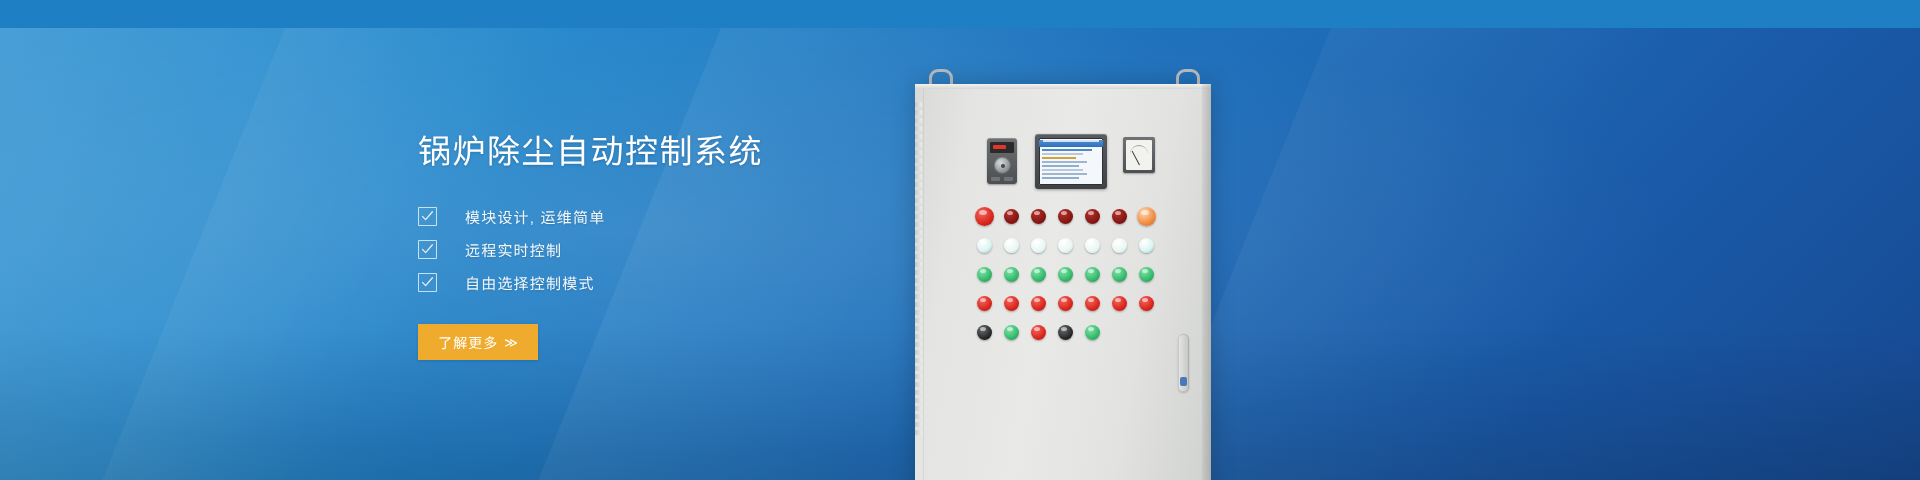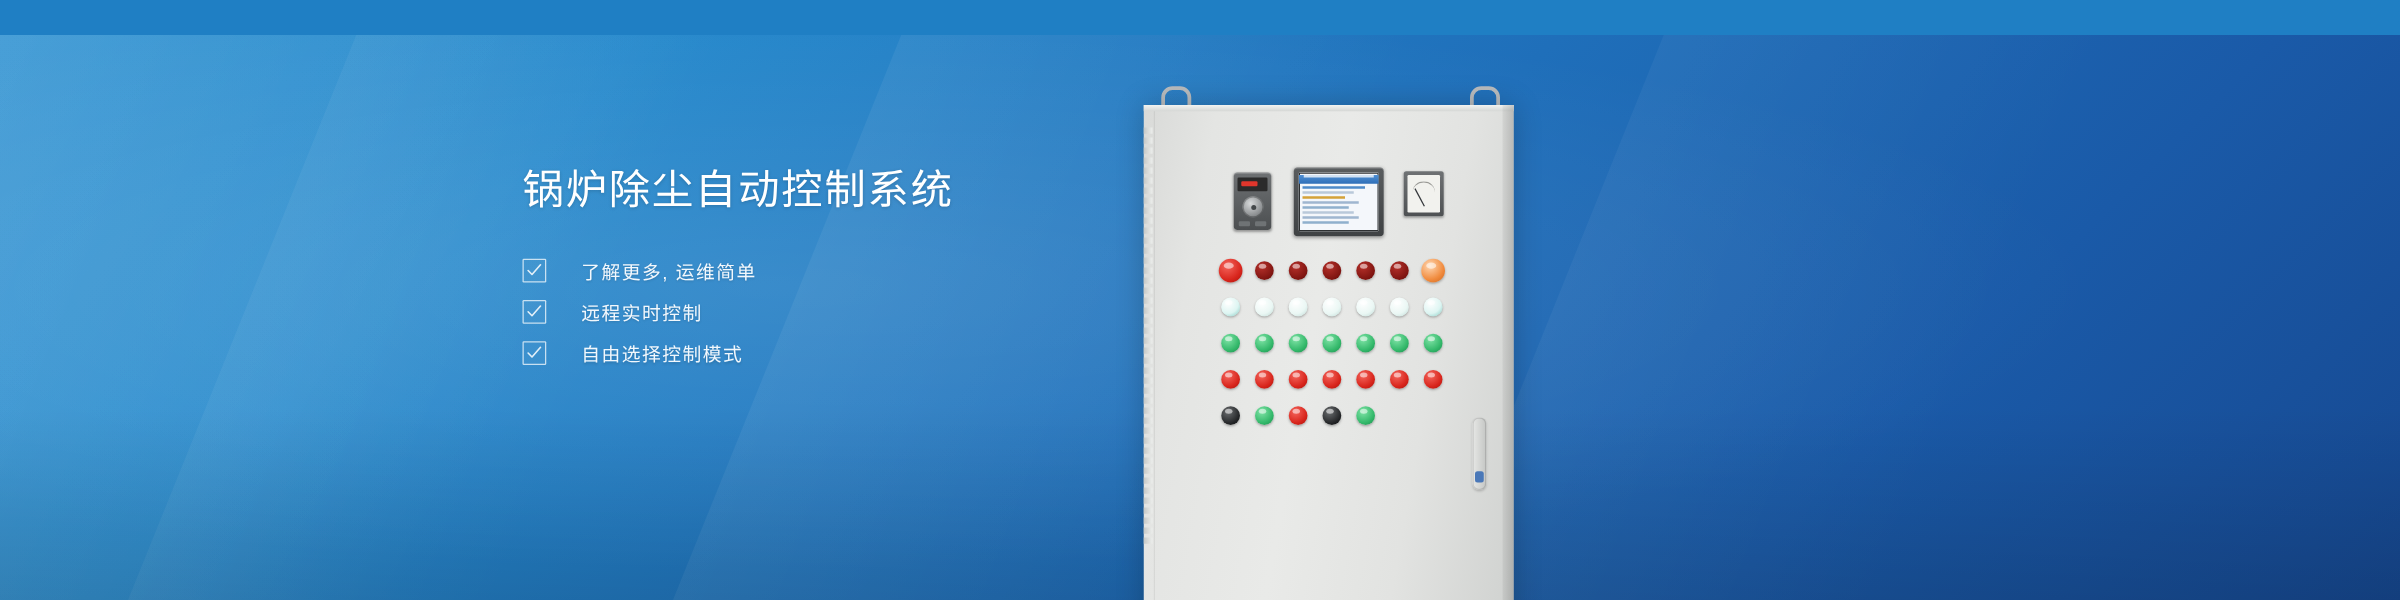--- a/index.html
+++ b/index.html
@@ -167,21 +167,21 @@
     <div class="title">锅炉除尘自动控制系统</div>
 
     <div class="bullets">
 
       <div class="bullet">
         <span class="chk">
           <svg width="13" height="13" viewBox="0 0 13 13">
               <path d="M1.5 6.4 L4.6 9.6 L11.4 1.8" fill="none" stroke="#ffffff" stroke-width="1.3" stroke-linecap="round" stroke-linejoin="round" opacity="0.85"></path>
             </svg>
         </span>
-        <span class="btext">了解更多, 运维简单</span>
+        <span class="btext">模块设计, 运维简单</span>
       </div>
 
       <div class="bullet">
         <span class="chk">
           <svg width="13" height="13" viewBox="0 0 13 13">
               <path d="M1.5 6.4 L4.6 9.6 L11.4 1.8" fill="none" stroke="#ffffff" stroke-width="1.3" stroke-linecap="round" stroke-linejoin="round" opacity="0.85"></path>
             </svg>
         </span>
         <span class="btext">远程实时控制</span>
       </div>
@@ -190,20 +190,24 @@
         <span class="chk">
           <svg width="13" height="13" viewBox="0 0 13 13">
               <path d="M1.5 6.4 L4.6 9.6 L11.4 1.8" fill="none" stroke="#ffffff" stroke-width="1.3" stroke-linecap="round" stroke-linejoin="round" opacity="0.85"></path>
             </svg>
         </span>
         <span class="btext">自由选择控制模式</span>
       </div>
 
     </div>
 
+    <button class="cta">
+      <span>了解更多</span>
+      <span class="arrow">≫</span>
+    </button>
 
   </div>
 
   <div class="cab-wrap">
 
     <div class="eye l"></div>
     <div class="eye r"></div>
 
     <div class="cabinet">
       <div class="cab-top"></div>

